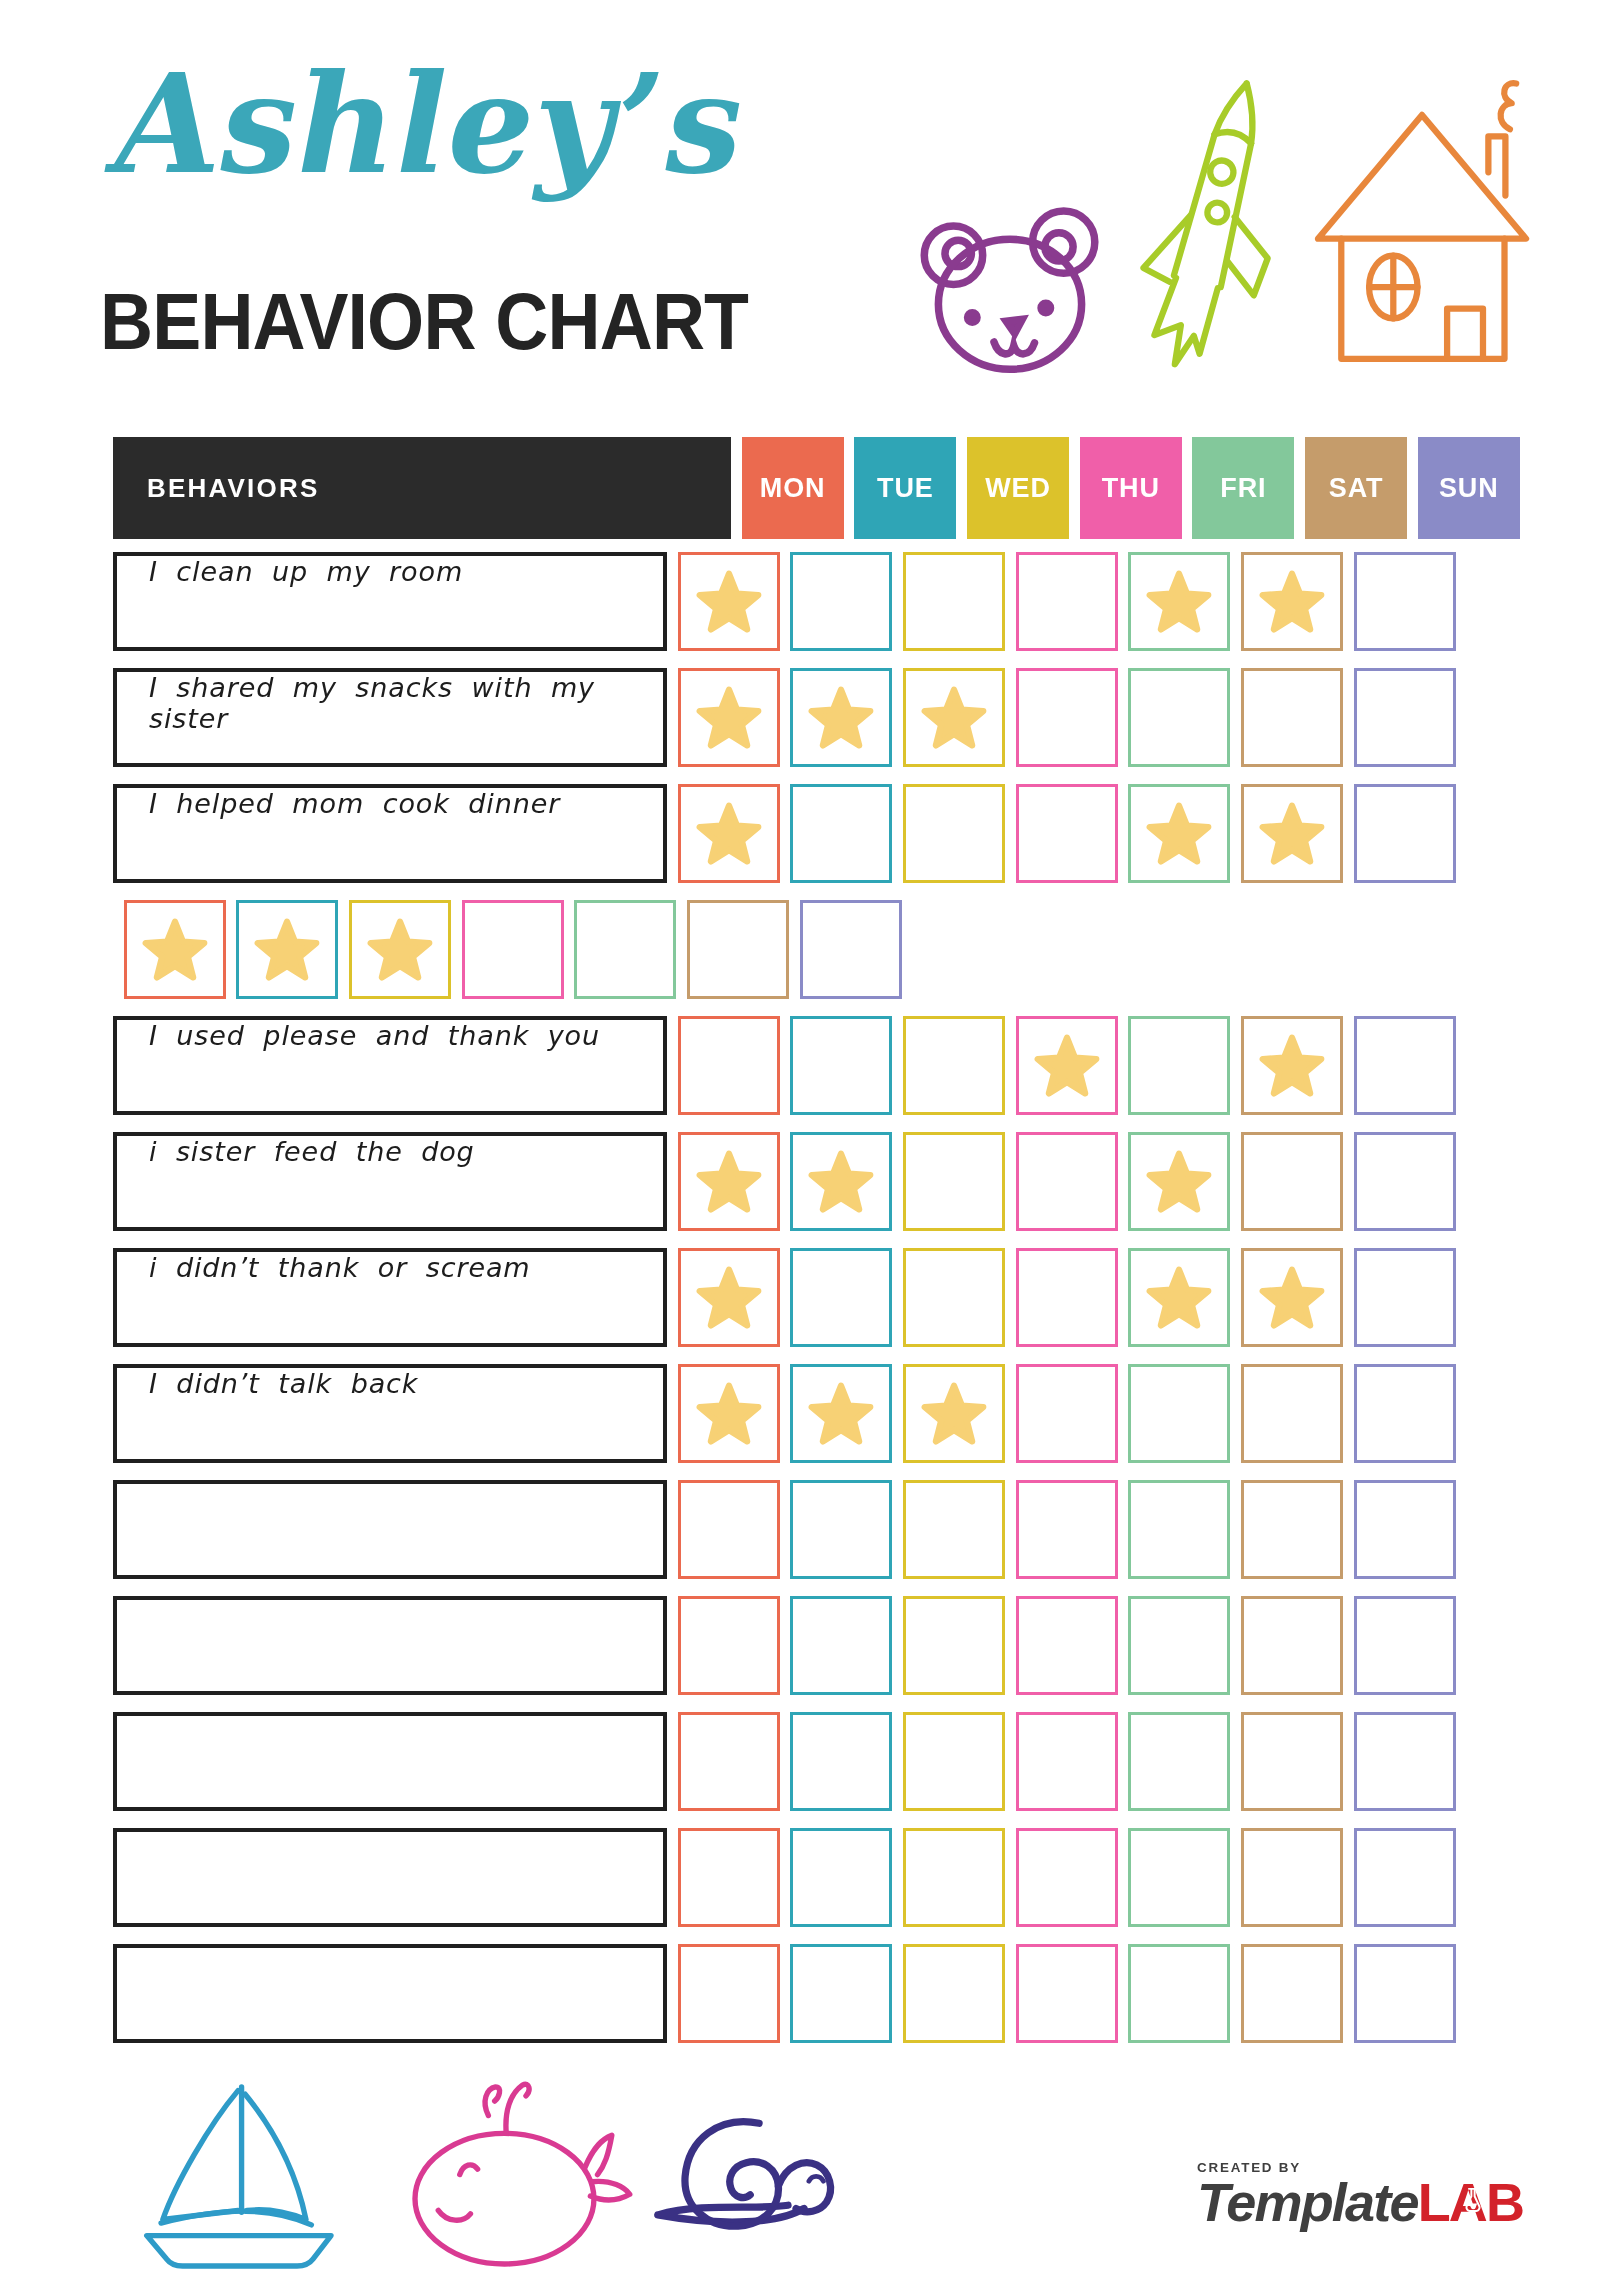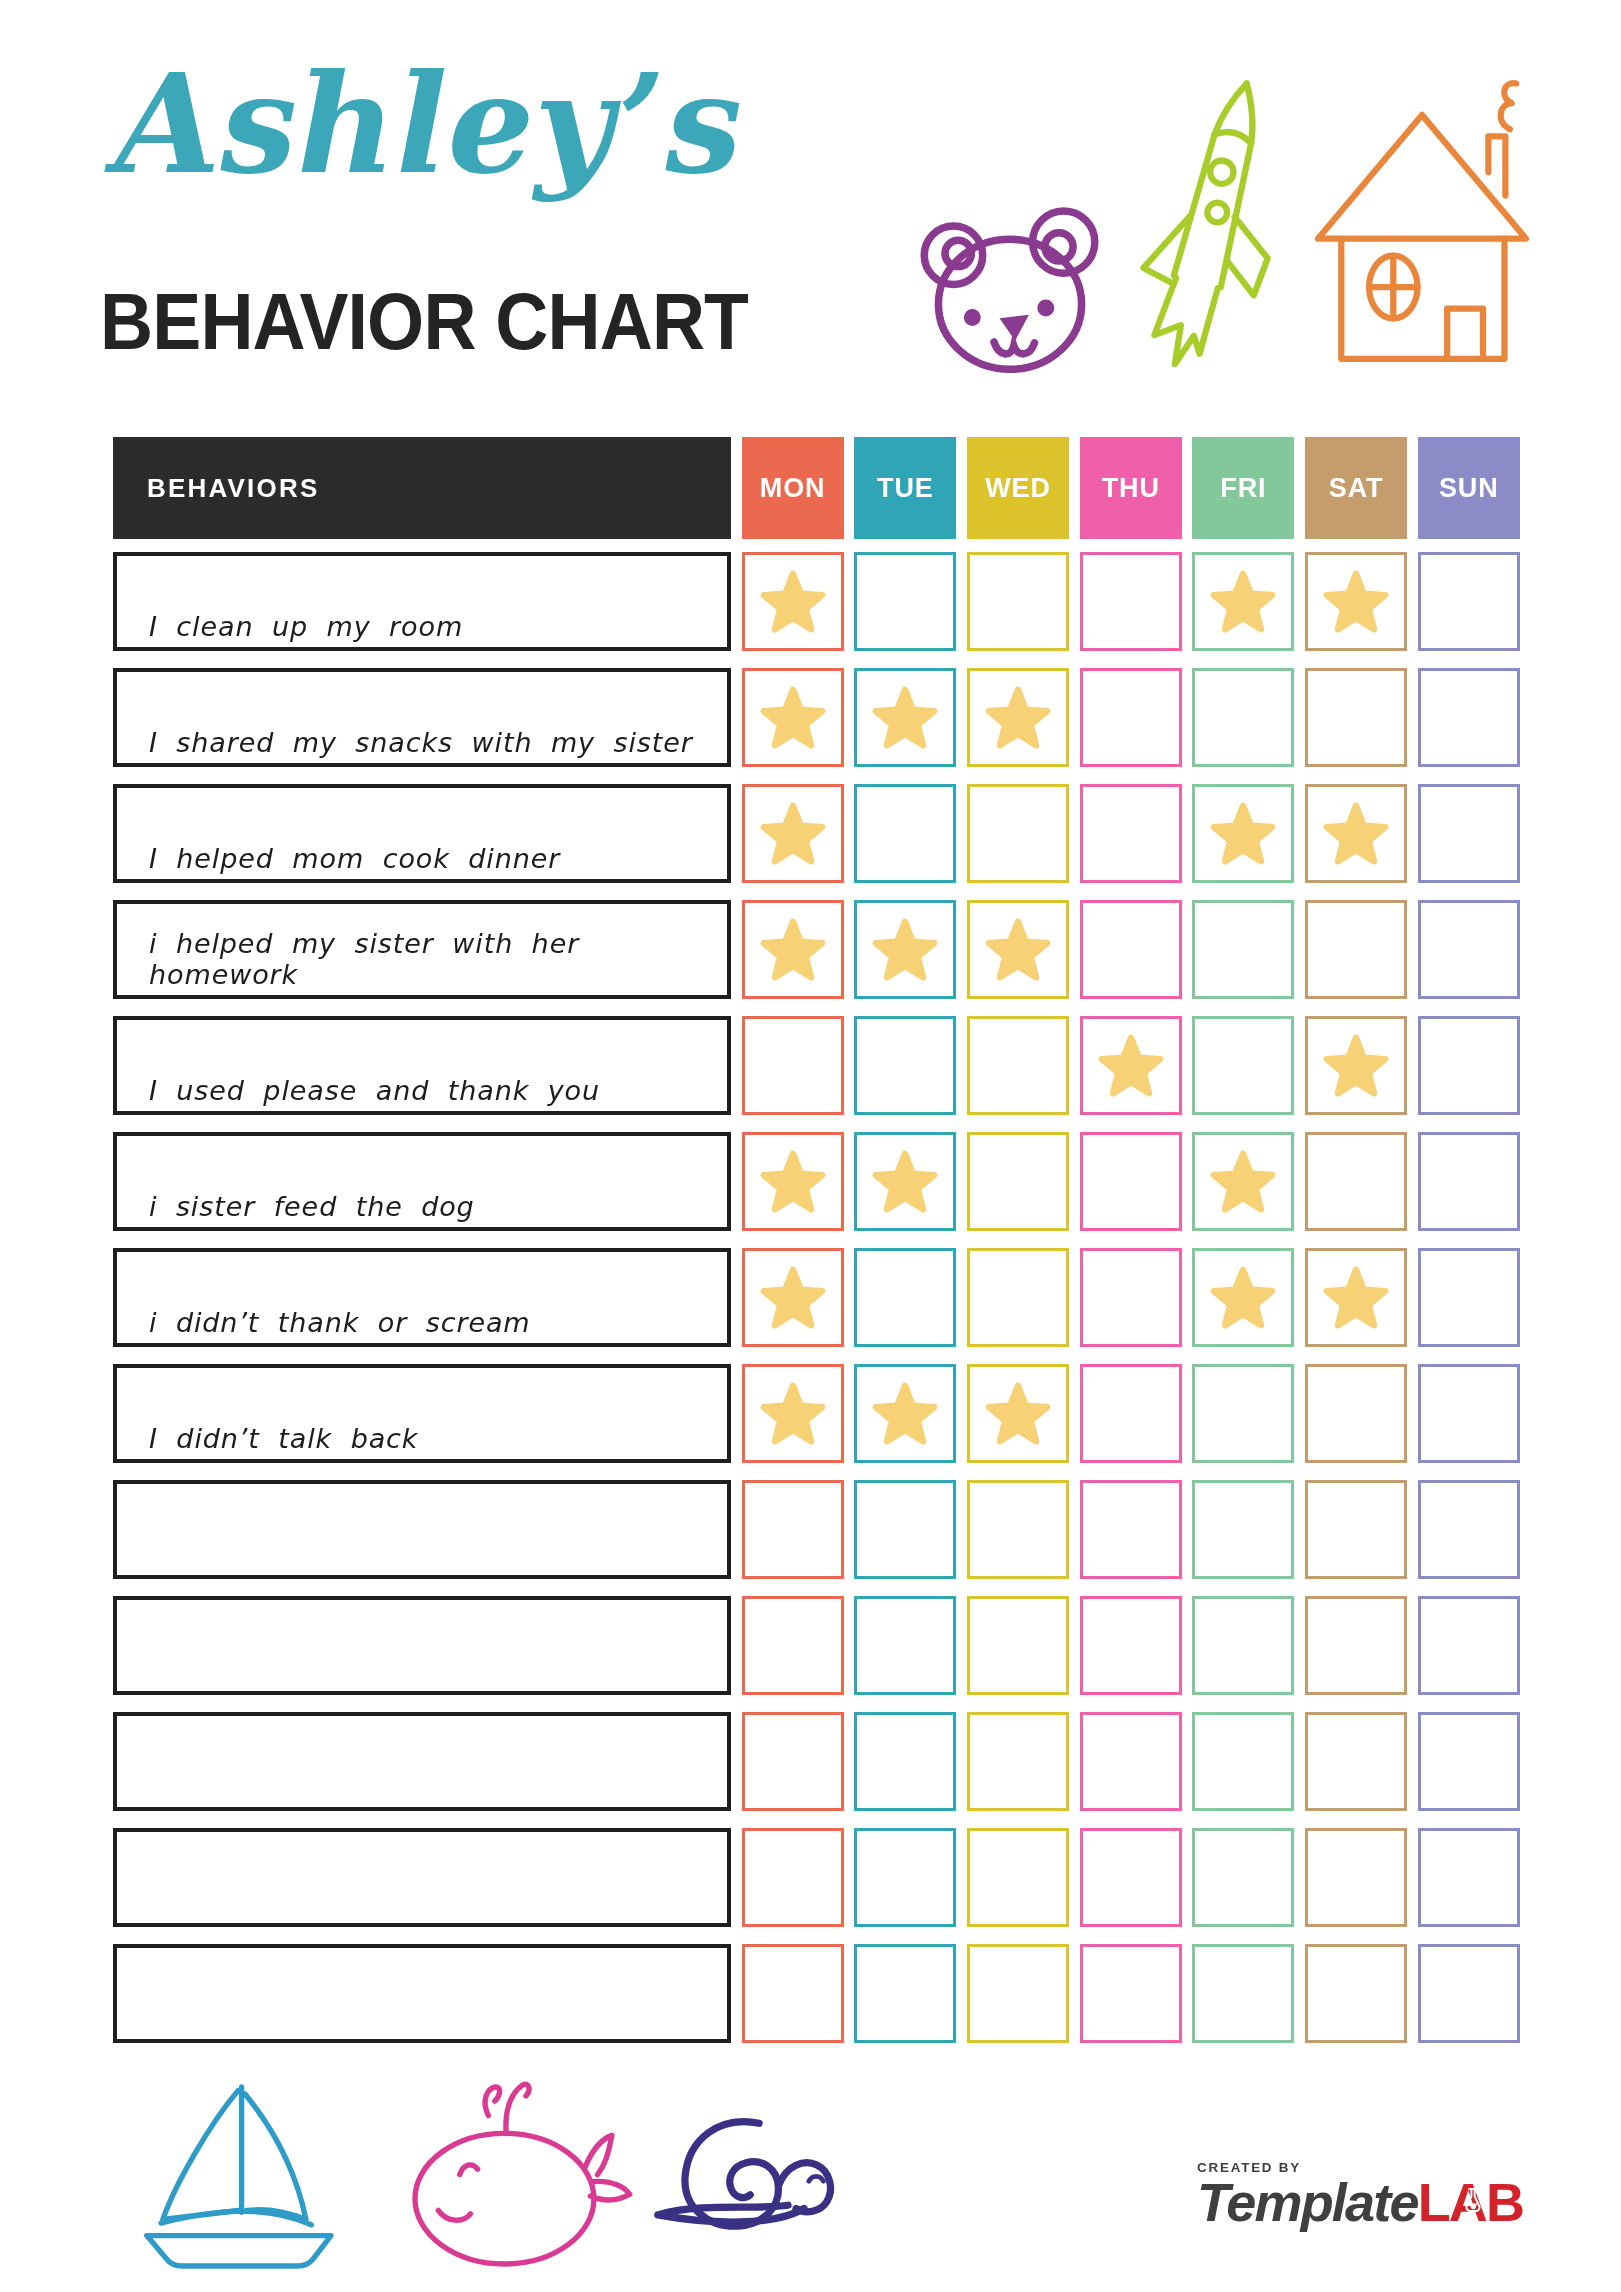--- a/index.html
+++ b/index.html
@@ -14,22 +14,22 @@
   .doodle{position:absolute;}
 
   
   .chart-table{position:absolute;left:113px;top:437px;width:1408px;}
   .header-row{display:flex;margin-bottom:13.4px;}
   .behaviors-header{width:618px;height:102px;box-sizing:border-box;display:flex;align-items:center;
     padding-left:34px;color:#fff;font-size:26px;font-weight:700;letter-spacing:2.2px;}
   .day-header{width:102px;height:102px;margin-left:10.7px;display:flex;align-items:center;justify-content:center;
     color:#fff;font-size:27px;font-weight:600;letter-spacing:0.9px;}
   .behavior-row{display:flex;margin-bottom:17px;}
-  .behavior-box{width:618px;height:99px;box-sizing:border-box;border:4.5px solid #1f1f1f;background:#fff;
-    display:flex;align-items:flex-end;padding-left:32px;padding-bottom:5.4px;}
+  .behavior-box{width:554px;height:99px;box-sizing:border-box;border:4.5px solid #1f1f1f;background:#fff;
+    display:flex;align-items:flex-start;padding-left:32px;padding-bottom:5.4px;}
   .behavior-text{font-family:"DejaVu Sans",sans-serif;font-style:italic;font-size:27px;color:#1d1d1d;
     word-spacing:9px;letter-spacing:0.9px;}
   .day-cell{width:102px;height:99px;margin-left:10.7px;box-sizing:border-box;border:3.6px solid #ccc;
     background:#fff;display:flex;align-items:center;justify-content:center;}
 
   
   .logo{position:absolute;left:1197px;top:2160px;}
   .created-by{font-size:13.4px;font-weight:700;letter-spacing:1.8px;color:#3f3f3f;margin-bottom:0px;}
   .brand{font-size:54px;font-weight:700;letter-spacing:-1.8px;line-height:1;white-space:nowrap;}
   .brand .lab-wrap{position:relative;display:inline-block;}
@@ -164,23 +164,20 @@
           </div>
           <div class="day-cell" style="border-color: rgb(197, 156, 107);">
             <svg width="66" height="64" viewBox="0 0 100 100">
               <polygon points="50,6 62.3,37 95.6,39.2 70,60.5 78.2,92.8 50,75 21.8,92.8 30,60.5 4.4,39.2 37.7,37" fill="#F7D175" stroke="#F7D175" stroke-width="10" stroke-linejoin="round"></polygon>
             </svg>
           </div>
           <div class="day-cell" style="border-color: rgb(138, 139, 199);"></div>
         </div>
 
     <div class="behavior-row">
-      <div class="behavior-box">
-        <span class="behavior-text">i helped my sister with her homework</span>
-      </div>
     <div class="day-cell" style="border-color: rgb(235, 106, 79);">
             <svg width="66" height="64" viewBox="0 0 100 100">
               <polygon points="50,6 62.3,37 95.6,39.2 70,60.5 78.2,92.8 50,75 21.8,92.8 30,60.5 4.4,39.2 37.7,37" fill="#F7D175" stroke="#F7D175" stroke-width="10" stroke-linejoin="round"></polygon>
             </svg>
           </div>
           <div class="day-cell" style="border-color: rgb(47, 165, 182);">
             <svg width="66" height="64" viewBox="0 0 100 100">
               <polygon points="50,6 62.3,37 95.6,39.2 70,60.5 78.2,92.8 50,75 21.8,92.8 30,60.5 4.4,39.2 37.7,37" fill="#F7D175" stroke="#F7D175" stroke-width="10" stroke-linejoin="round"></polygon>
             </svg>
           </div>

